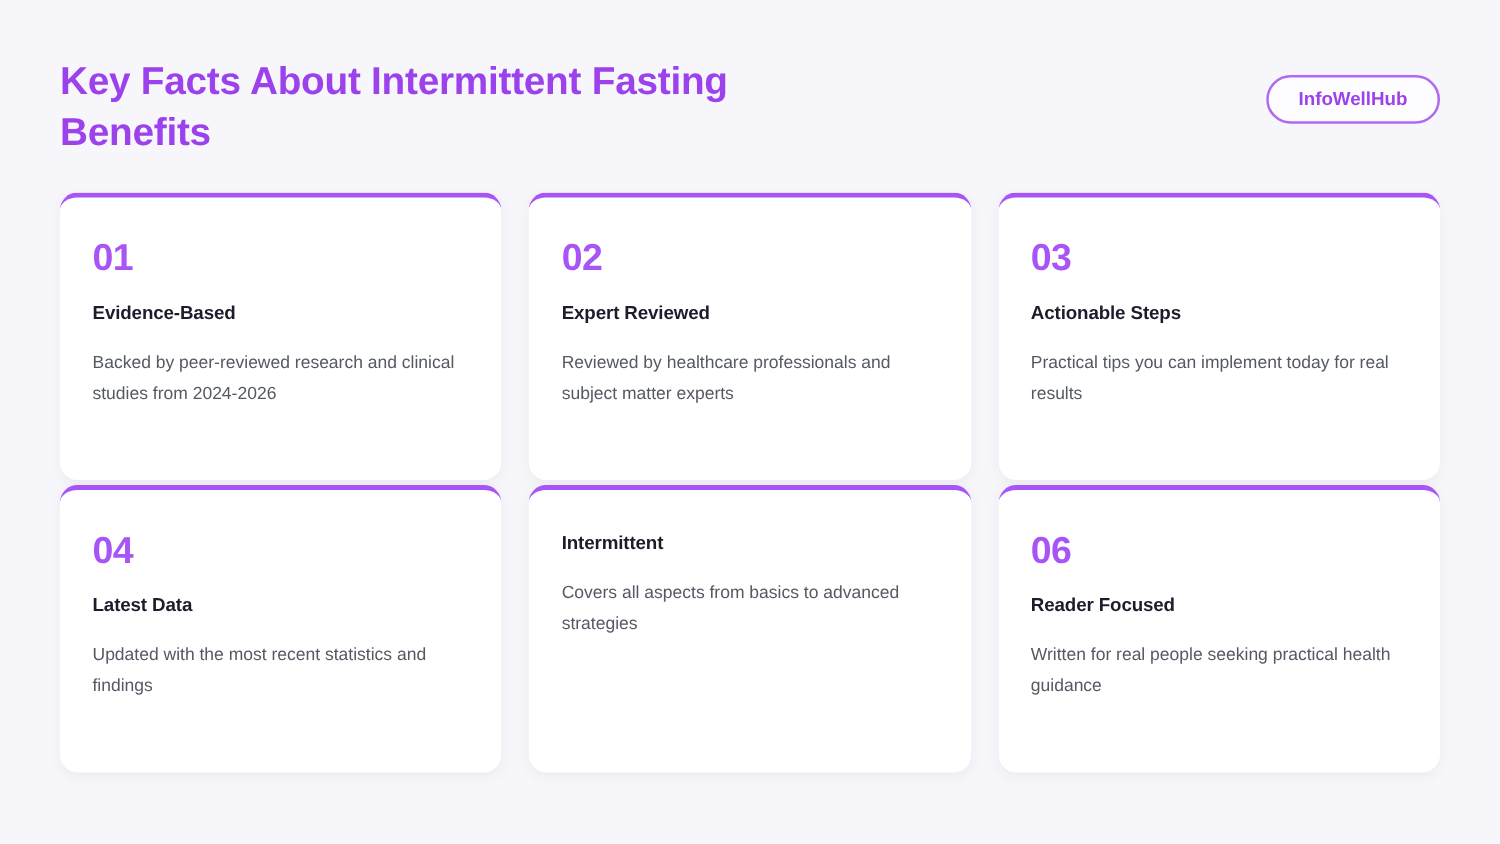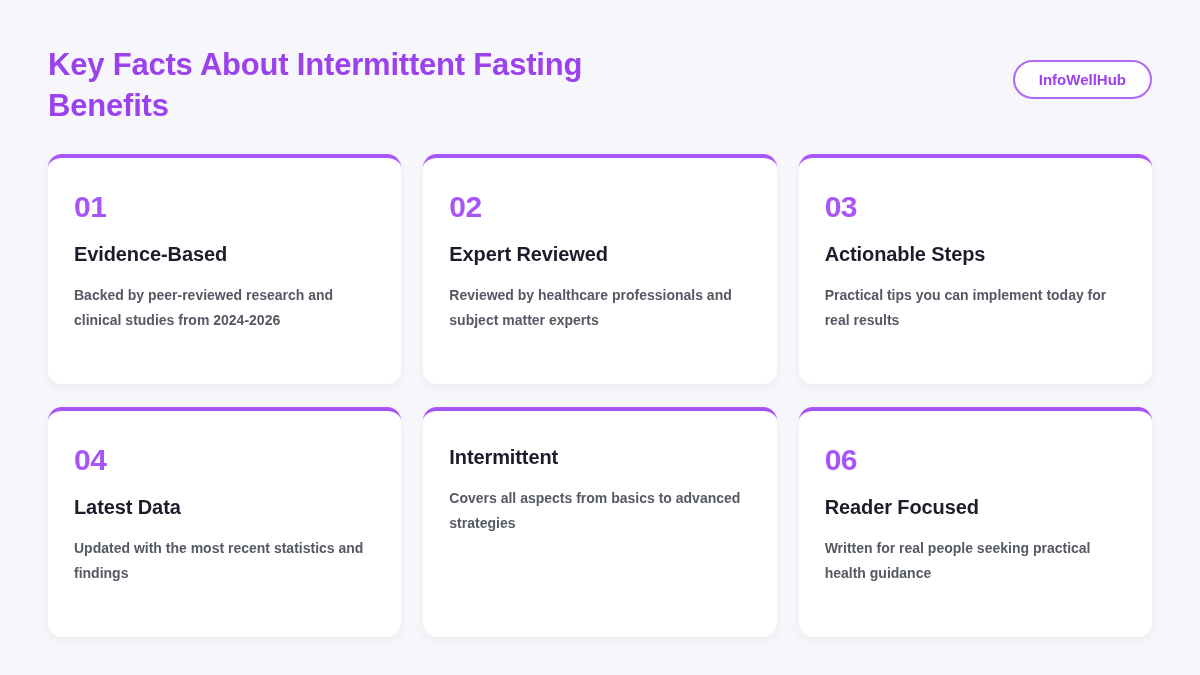--- a/index.html
+++ b/index.html
@@ -44,21 +44,21 @@
     color: #9c42ec;
     font-size: 15px;
     font-weight: 700;
     background: #fdfdff;
     white-space: nowrap;
     line-height: 1;
   }
   .cards-grid {
     display: grid;
     grid-template-columns: repeat(3, 1fr);
-    gap: 23px 22px;
+    gap: 4px 22px;
   }
   .fact-card {
     position: relative;
     background: #ffffff;
     border-radius: 14px;
     border-top: 4px solid #a855f7;
     box-shadow: 0 3px 10px rgba(30, 20, 60, 0.055);
     height: 230px;
     box-sizing: border-box;
     padding: 34px 26px 0 26px;
@@ -66,32 +66,31 @@
   }
   .card-number {
     font-size: 30px;
     font-weight: 800;
     color: #a855f7;
     line-height: 1;
     letter-spacing: -0.5px;
     margin-bottom: 20px;
   }
   .card-title {
-    font-size: 20px;
+    font-size: 15px;
     font-weight: 700;
     color: #1c1c2b;
     line-height: 1.2;
     margin-bottom: 17px;
     letter-spacing: -0.1px;
   }
   .card-desc {
     font-size: 14px;
     color: #555964;
     line-height: 1.72;
-    font-weight: bold;
   }
 </style>
 </head>
 <body>
 
 <div class="page">
 
   <div class="header">
     <h1 class="page-title">Key Facts About Intermittent Fasting Benefits</h1>
     <div class="brand-badge">InfoWellHub</div>

